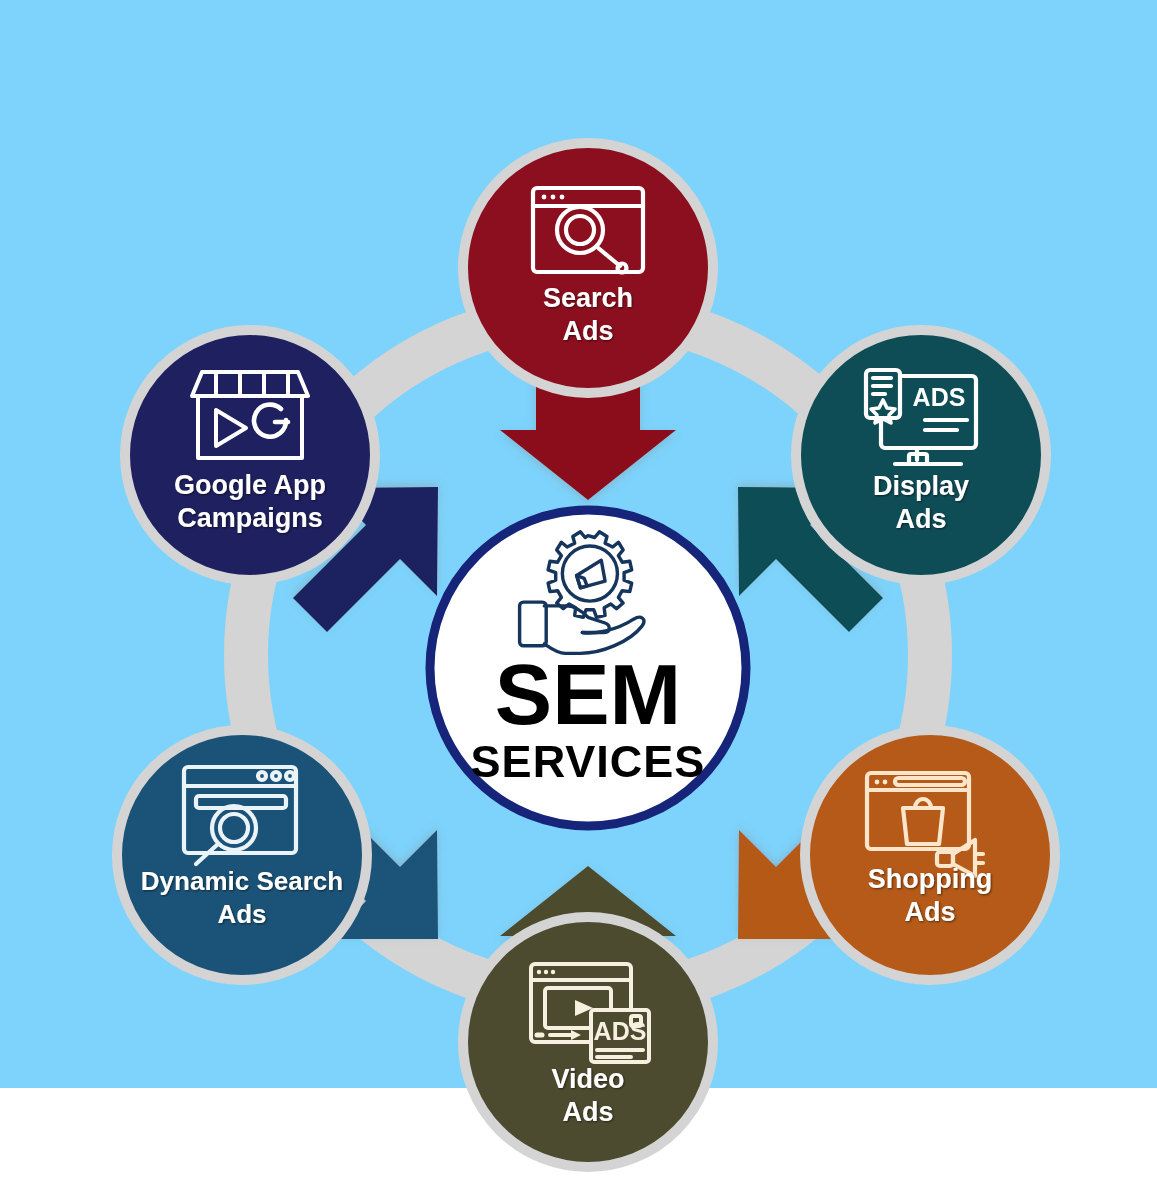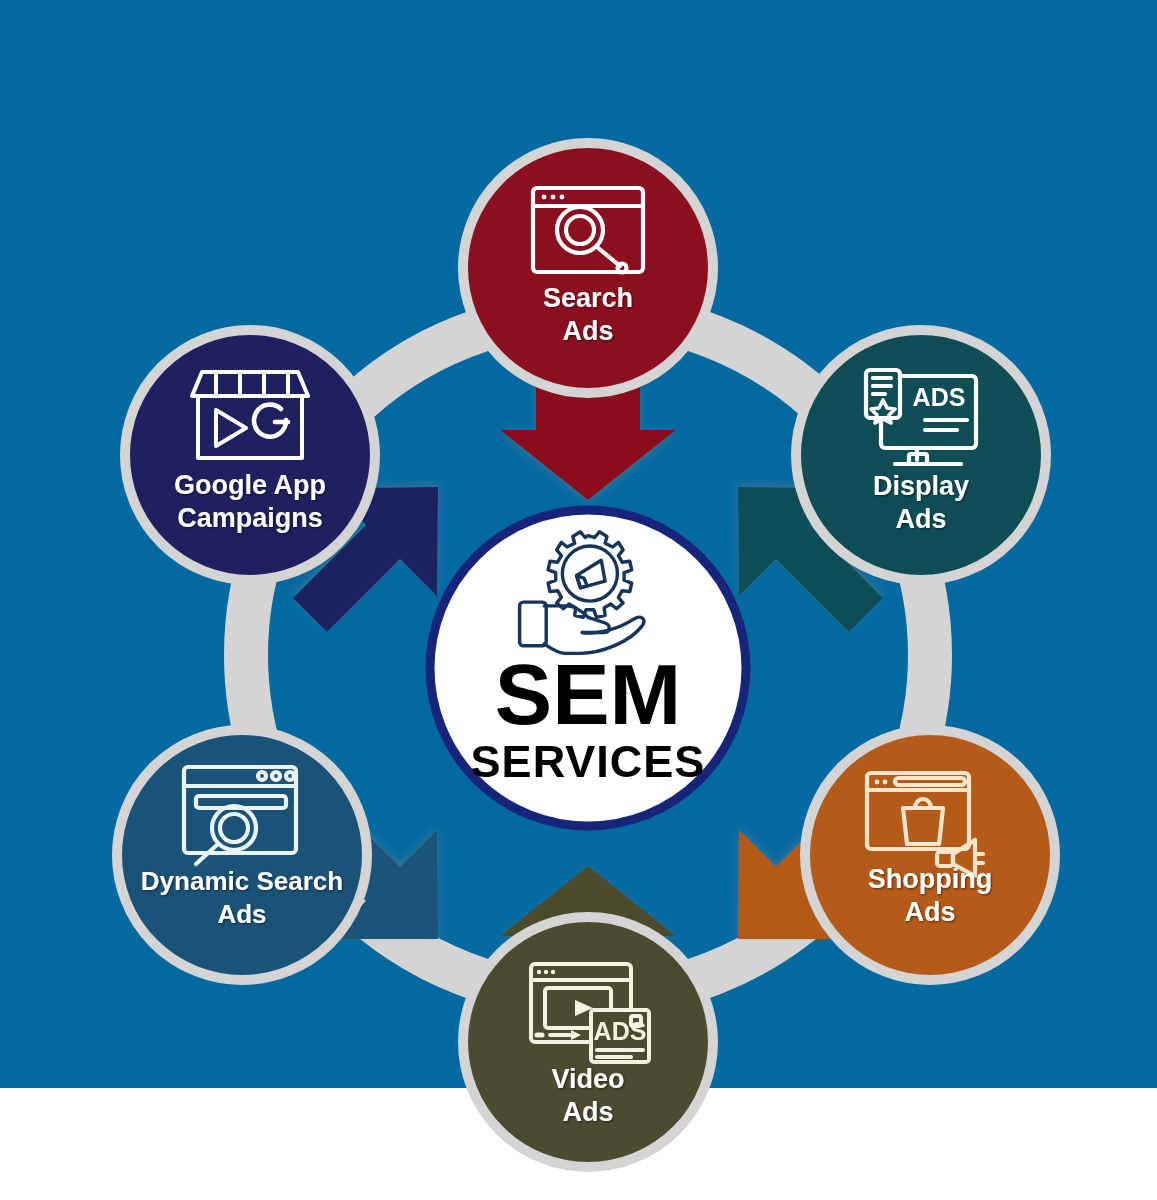--- a/index.html
+++ b/index.html
@@ -11,21 +11,21 @@
   body {
     width: 1157px;
     height: 1200px;
     font-family: "Liberation Sans", sans-serif;
     overflow: hidden;
   }
   #diagram-root {
     position: relative;
     width: 1157px;
     height: 1088px;
-    background: #0369a1;
+    background: #7dd3fc;
   }
   #diagram-svg {
     position: absolute;
     left: 0;
     top: 0;
     width: 1157px;
     height: 1200px;
     display: block;
   }
   .node-label {

